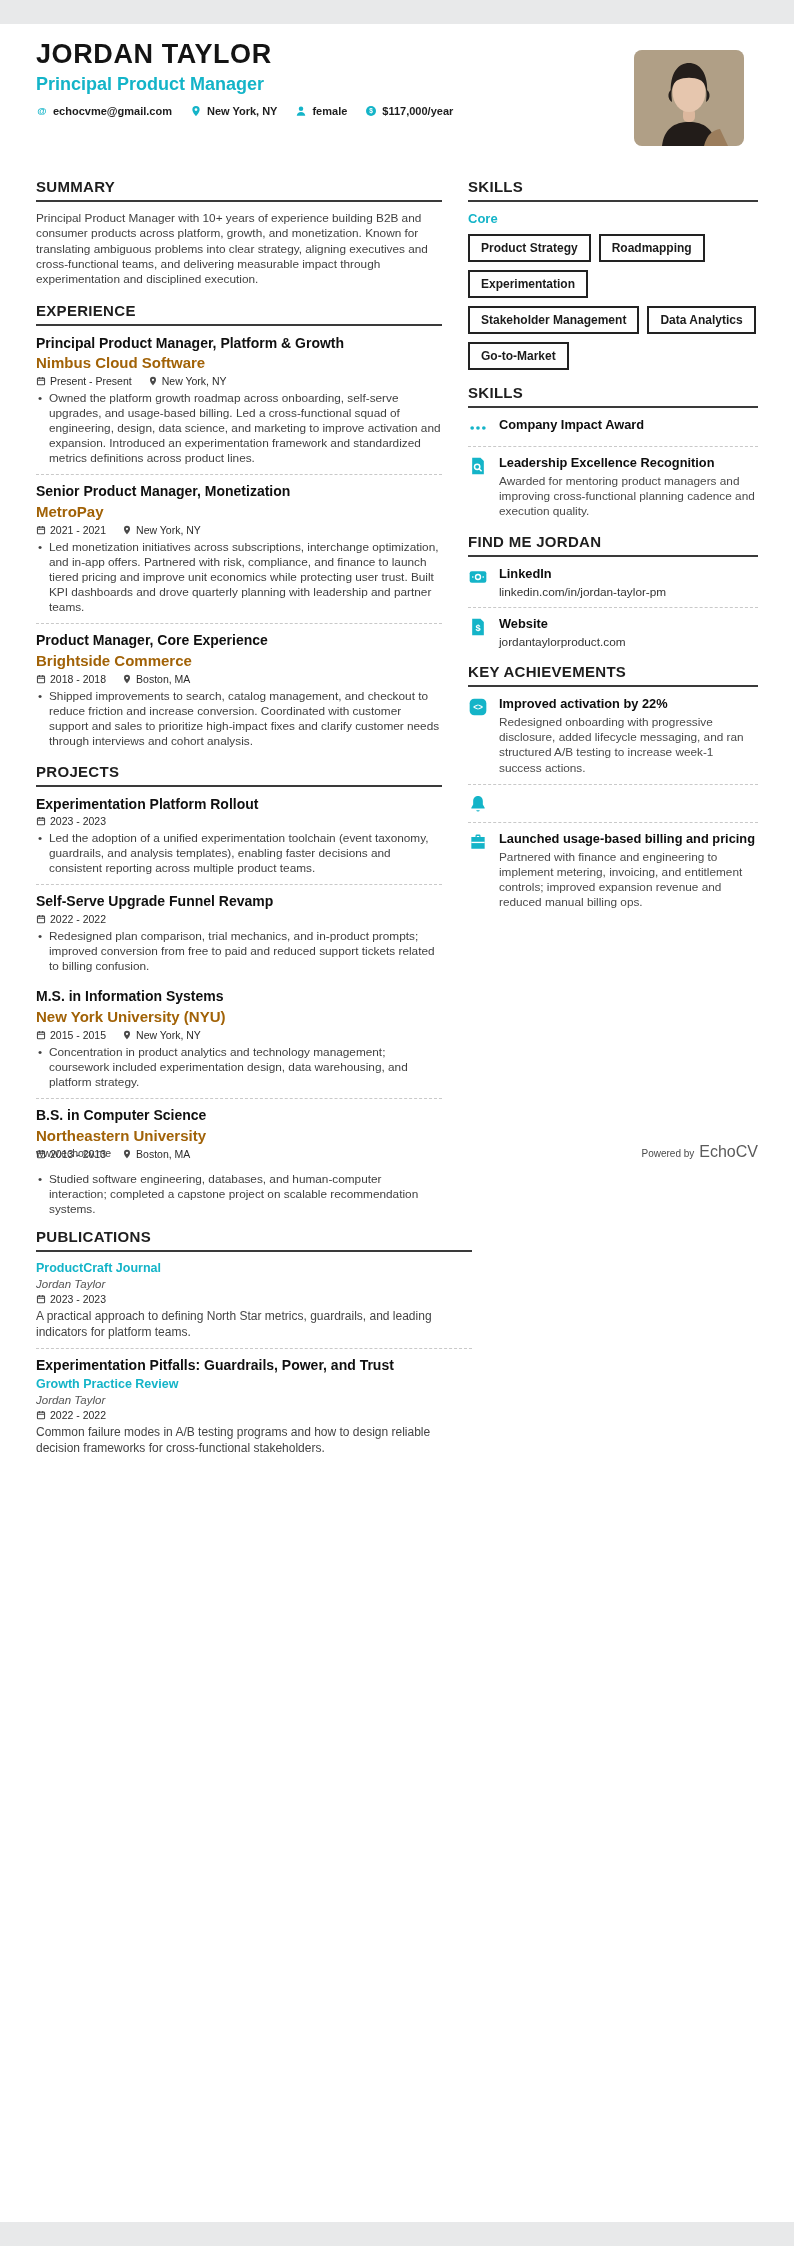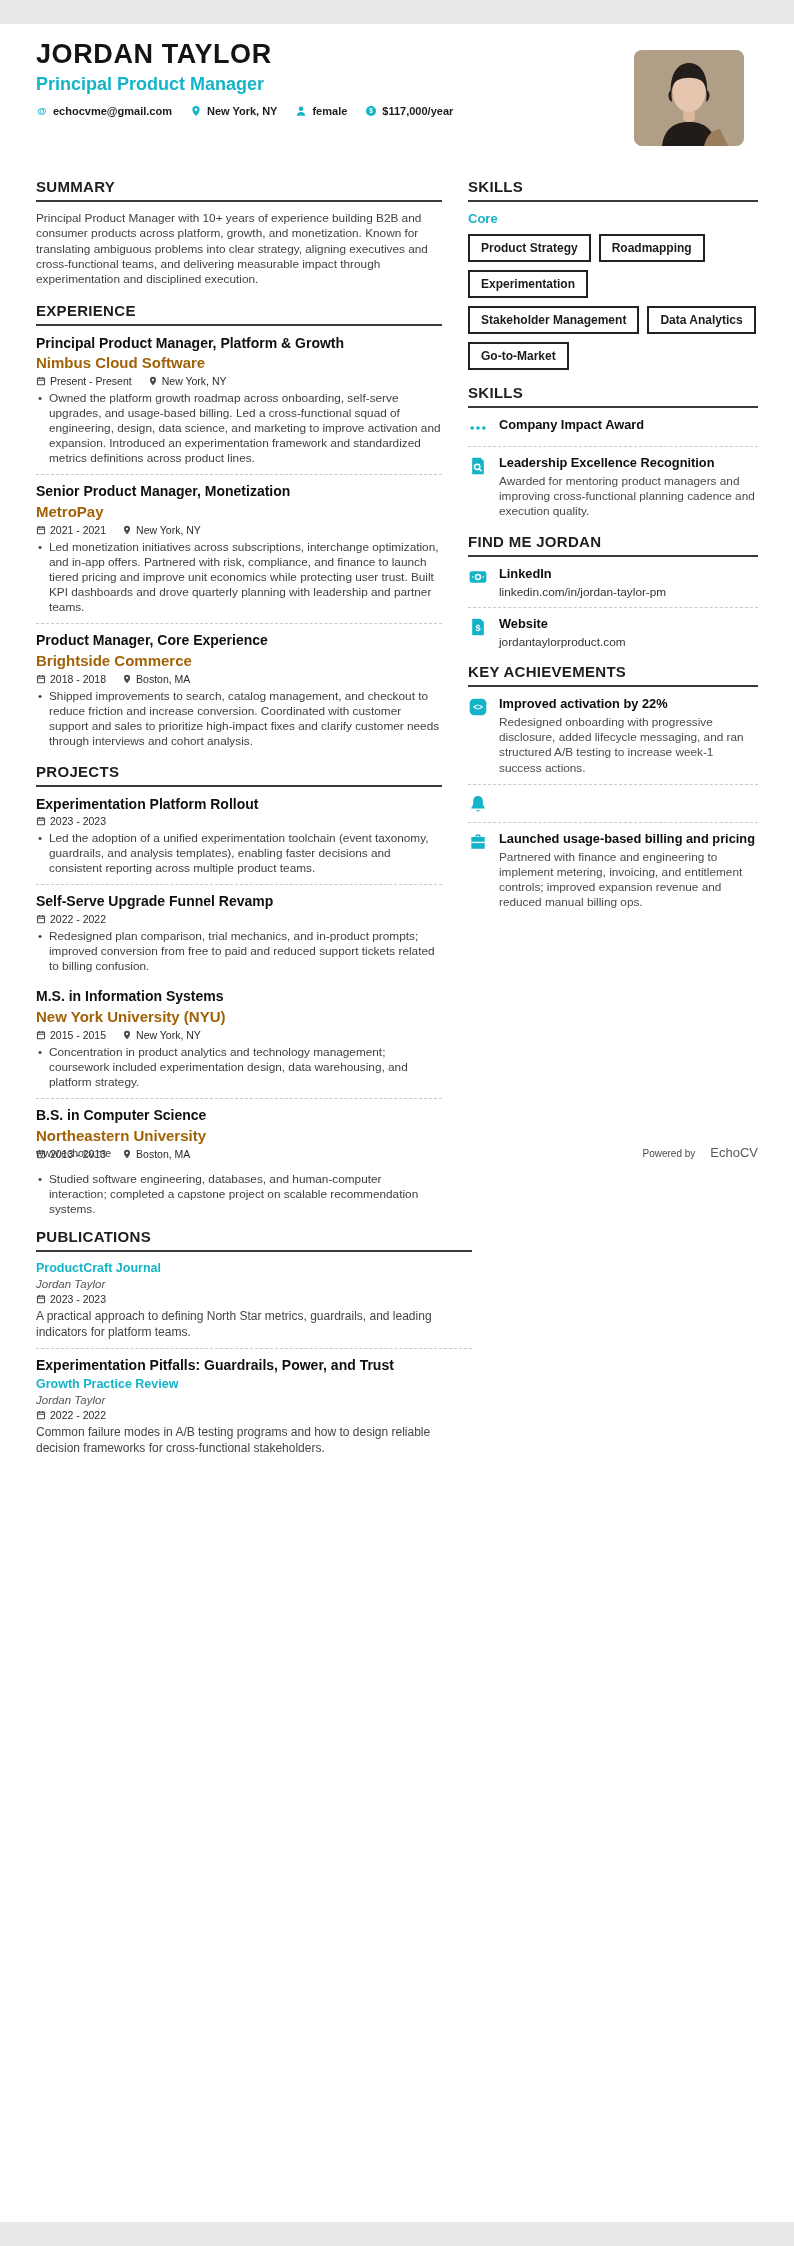--- a/index.html
+++ b/index.html
@@ -54,21 +54,21 @@
   .pub-author{font-size:11.5px;font-style:italic;color:#555;margin:0 0 3px 0;}
   .pub-desc{font-size:12px;line-height:1.3;color:#444;margin:4px 0 0 0;}
 
   
   .footer{position:absolute;left:36px;right:36px;width:722px;display:flex;justify-content:space-between;align-items:baseline;z-index:2;}
   .footer-1{top:1100px;}
   .footer-2{top:2224px;}
   .site{font-size:10.5px;color:#3d3d3d;cursor:pointer;}
   .powered{display:flex;align-items:baseline;}
   .pwd{font-size:10px;color:#4a4a4a;margin-top:48px;}
-  .brand{font-size:13px;color:#5a5a5a;margin-left:15px;}
+  .brand{font-size:16px;color:#5a5a5a;margin-left:5px;}
 </style>
 </head>
 <body>
 
 <div class="canvas">
   <div class="band band-top"></div>
   <div class="band band-bottom"></div>
 
   <div class="hdr">
     <h1 class="hdr-name">JORDAN TAYLOR</h1>

